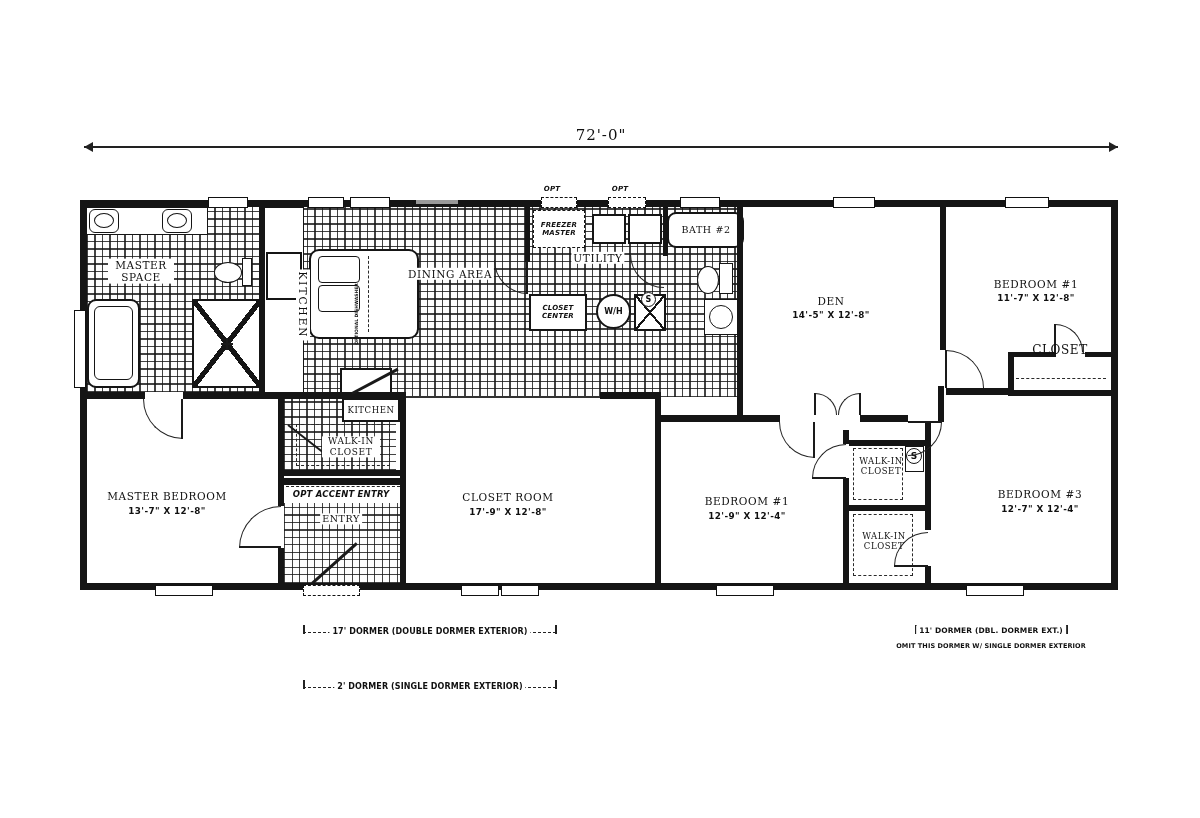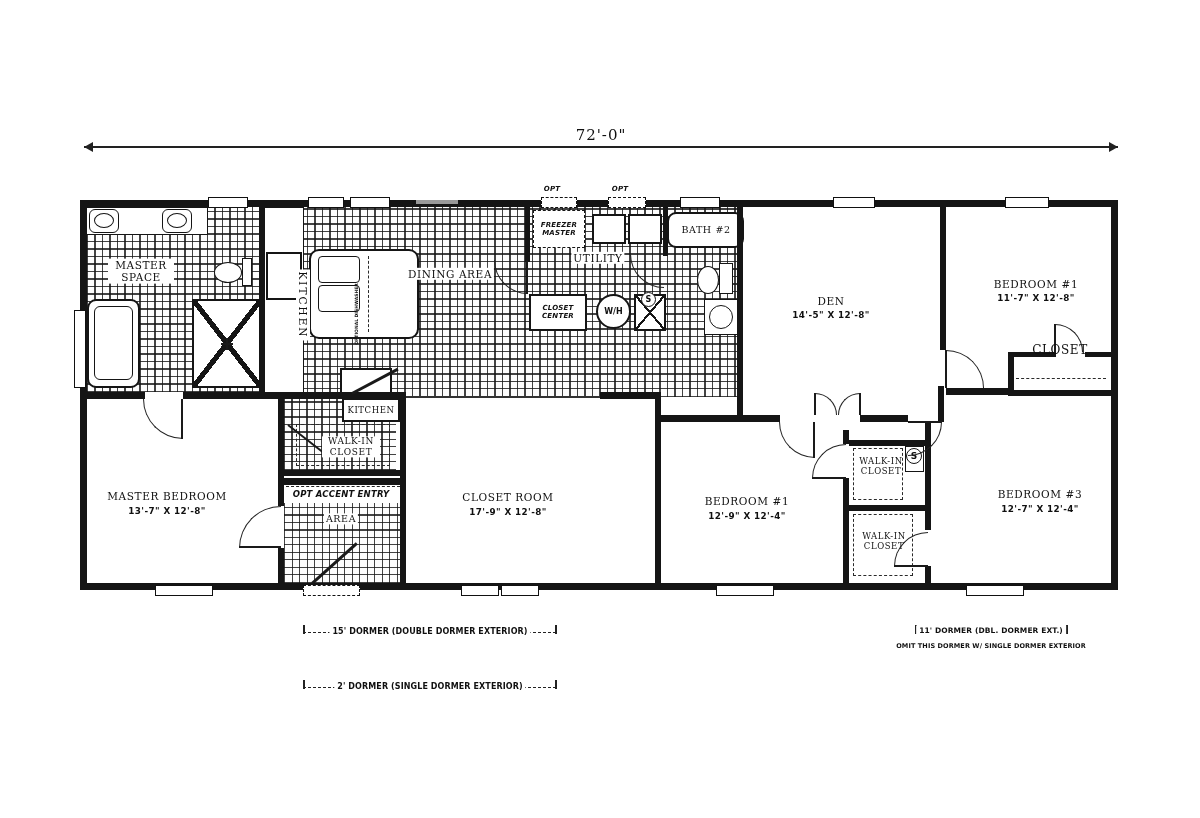--- a/index.html
+++ b/index.html
@@ -231,34 +231,34 @@
   <div class="rlabel" style="left:831px;top:301px;">DEN</div>
   <div class="dims" style="left:831px;top:315px;">14'-5" X 12'-8"</div>
   <div class="rlabel" style="left:1036px;top:284px;">BEDROOM #1</div>
   <div class="dims" style="left:1036px;top:298px;">11'-7" X 12'-8"</div>
   <div class="rlabel" style="left:1060px;top:350px;font-size:12px;">CLOSET</div>
   <div class="rlabel" style="left:167px;top:496px;">MASTER BEDROOM</div>
   <div class="dims" style="left:167px;top:511px;">13'-7" X 12'-8"</div>
   <div class="rlabel" style="left:371px;top:410px;font-size:8.5px;z-index:55;">KITCHEN</div>
   <div class="rlabel wrap onhatch" style="left:351px;top:447px;width:54px;font-size:9px;">WALK-IN CLOSET</div>
   <div class="anno" style="left:341px;top:495px;font-size:8.5px;white-space:nowrap;background:#fff;padding:0 2px;">OPT ACCENT ENTRY</div>
-  <div class="rlabel onhatch" style="left:341px;top:519px;font-size:9.5px;">AREA</div>
+  <div class="rlabel onhatch" style="left:341px;top:519px;font-size:9.5px;">ENTRY</div>
   <div class="rlabel" style="left:508px;top:497px;">CLOSET ROOM</div>
   <div class="dims" style="left:508px;top:512px;">17'-9" X 12'-8"</div>
   <div class="rlabel" style="left:747px;top:501px;">BEDROOM #1</div>
   <div class="dims" style="left:747px;top:516px;">12'-9" X 12'-4"</div>
   <div class="rlabel wrap" style="left:881px;top:466px;width:52px;font-size:8.5px;">WALK-IN CLOSET</div>
   <div class="rlabel wrap" style="left:884px;top:541px;width:52px;font-size:8.5px;">WALK-IN CLOSET</div>
   <div class="rlabel" style="left:1040px;top:494px;">BEDROOM #3</div>
   <div class="dims" style="left:1040px;top:509px;">12'-7" X 12'-4"</div>
 
   <div class="dline" style="left:303px;top:632px;width:253px;"></div>
   <div class="tick" style="left:303px;top:625px;"></div>
   <div class="tick" style="left:555px;top:625px;"></div>
-  <div class="dormer" style="left:430px;top:631px;">15' DORMER (DOUBLE DORMER EXTERIOR)</div>
+  <div class="dormer" style="left:430px;top:631px;">17' DORMER (DOUBLE DORMER EXTERIOR)</div>
 
   <div class="dline" style="left:303px;top:687px;width:253px;"></div>
   <div class="tick" style="left:303px;top:680px;"></div>
   <div class="tick" style="left:555px;top:680px;"></div>
   <div class="dormer" style="left:430px;top:686px;">2' DORMER (SINGLE DORMER EXTERIOR)</div>
 
   <div class="dline" style="left:915px;top:632px;width:153px;"></div>
   <div class="tick" style="left:915px;top:625px;"></div>
   <div class="tick" style="left:1066px;top:625px;"></div>
   <div class="dormer" style="left:991px;top:630px;font-size:7.5px;">11' DORMER (DBL. DORMER EXT.)</div>

